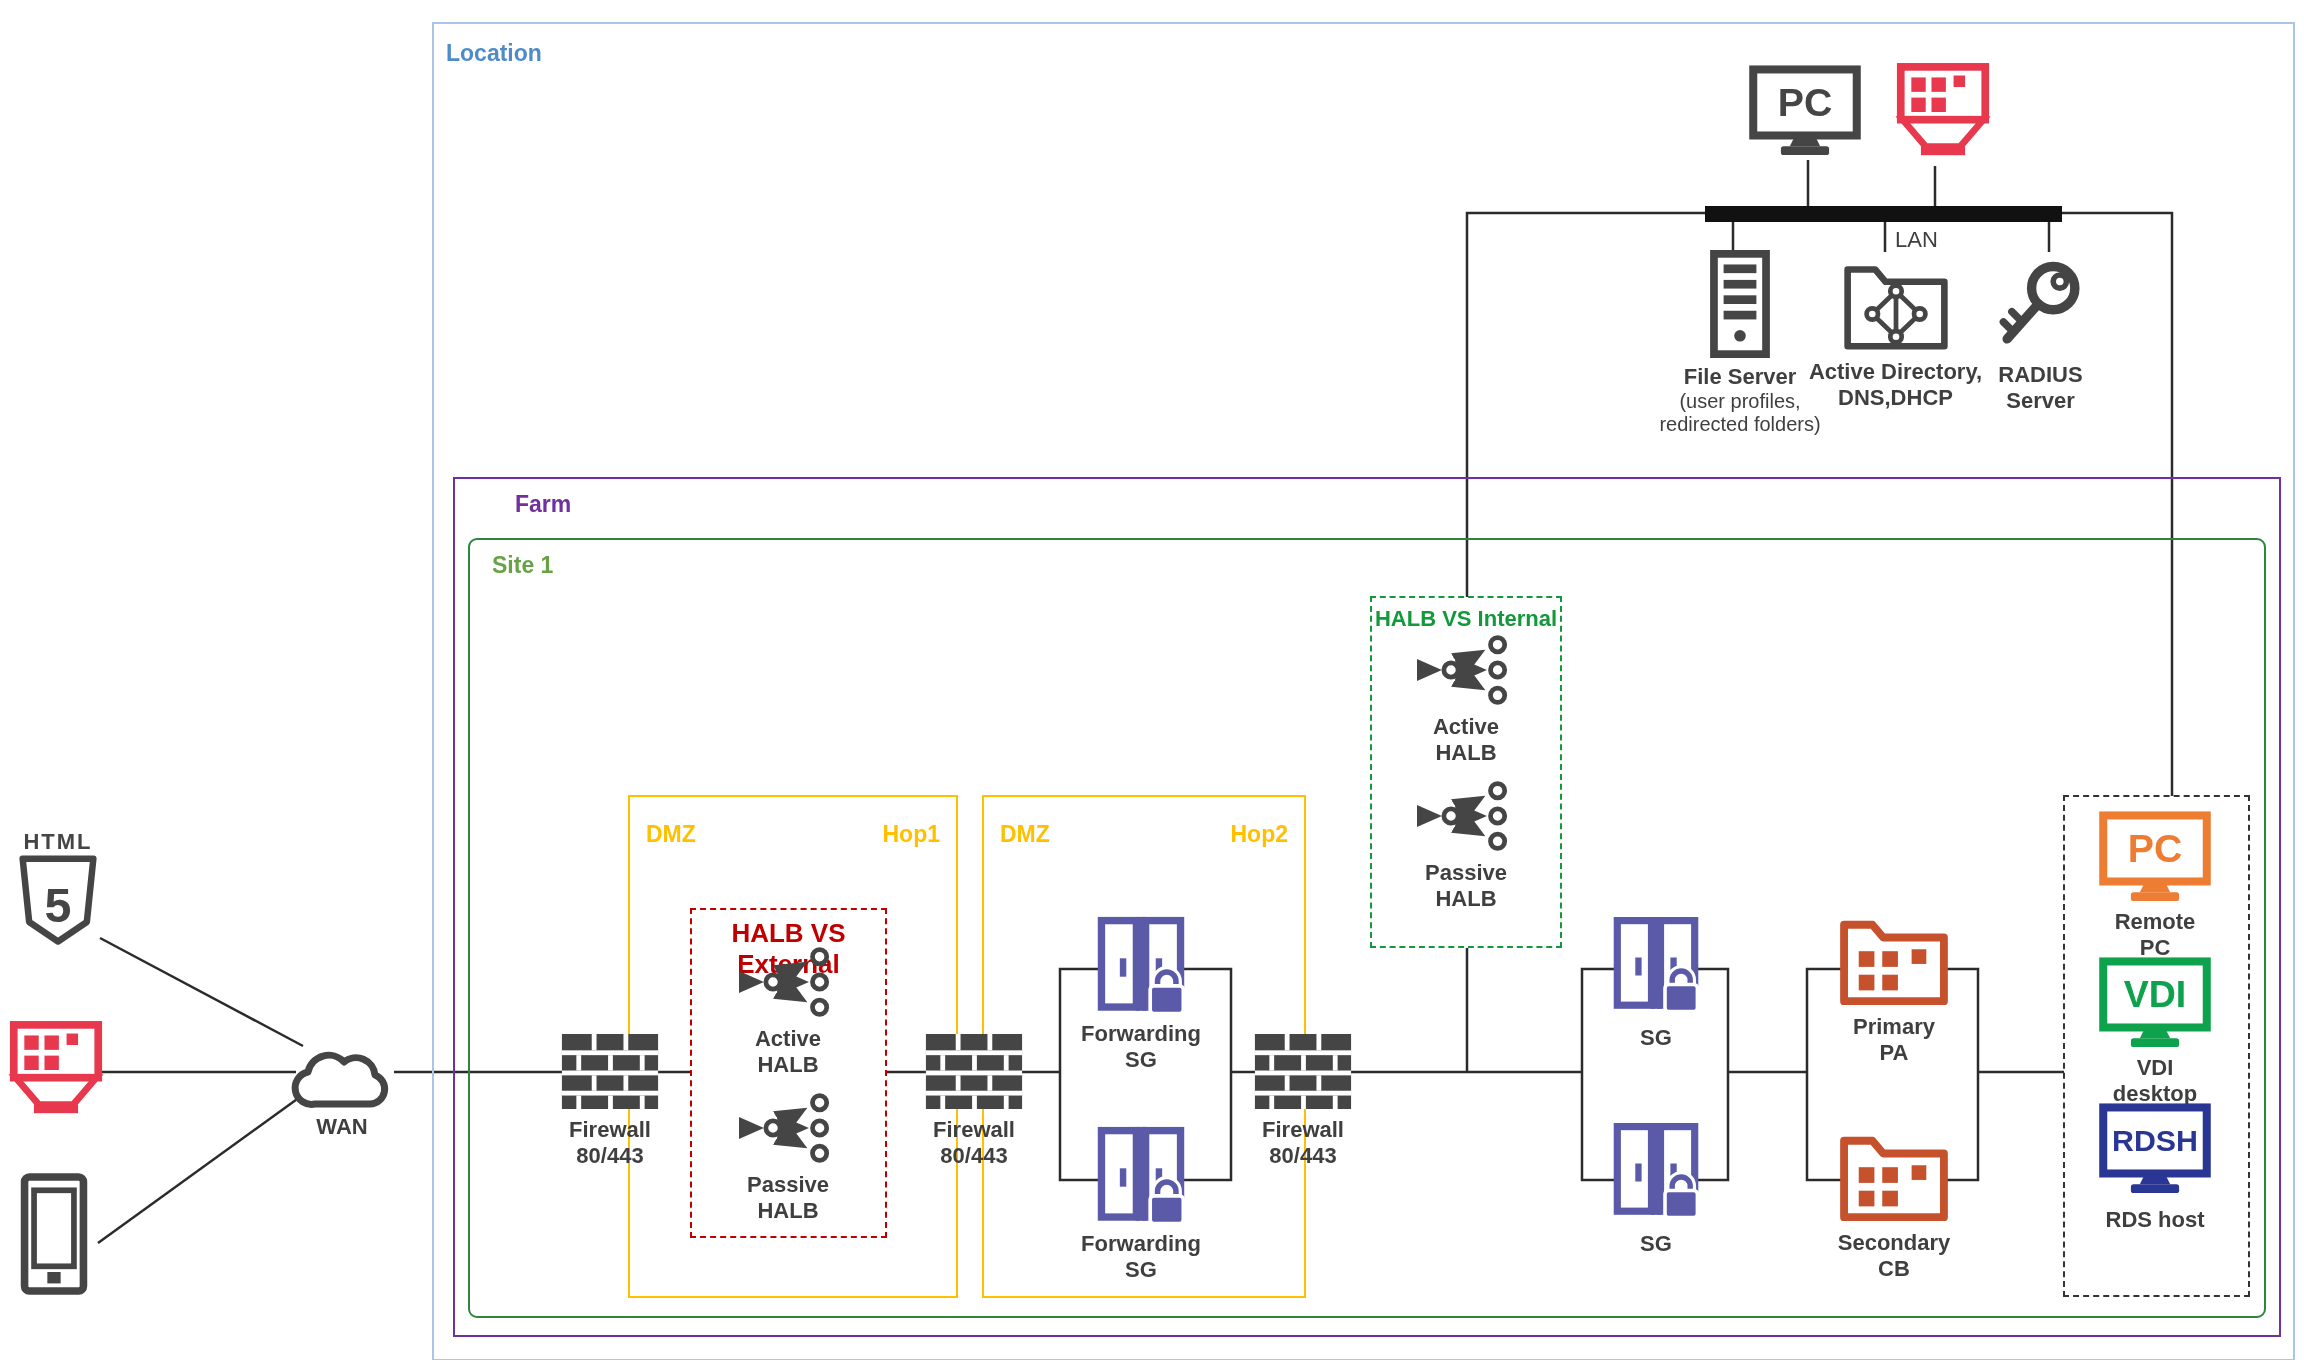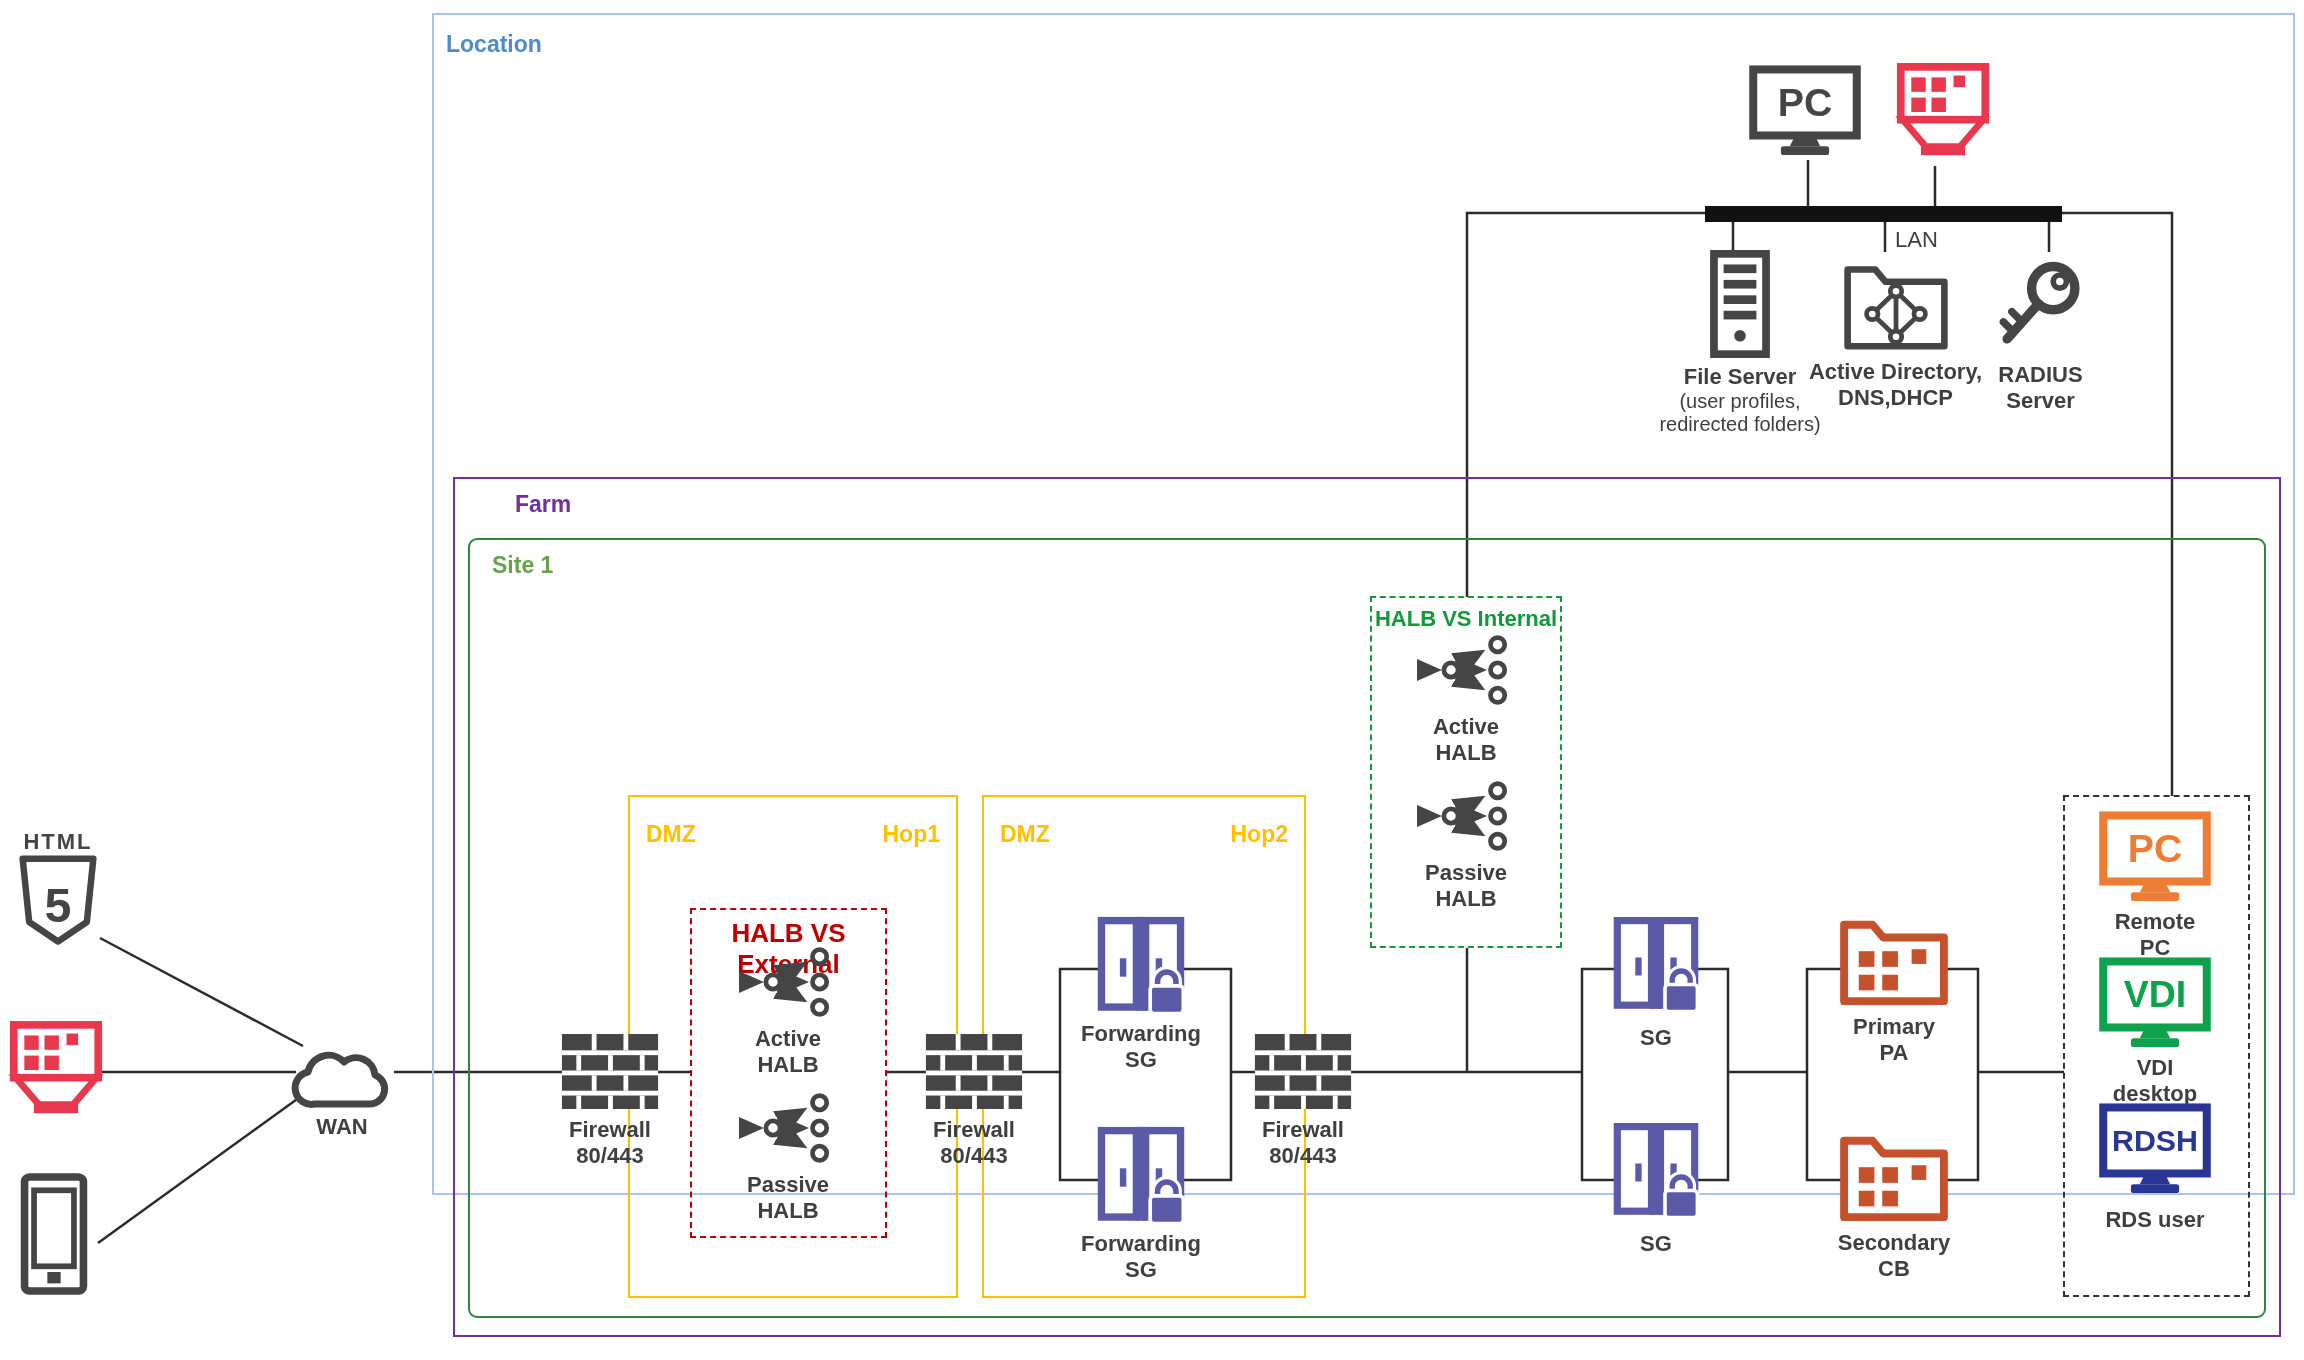--- a/index.html
+++ b/index.html
@@ -170,21 +170,21 @@
     <path d="M2062,213 H2172 V796"></path>
     <path d="M1808,160 V208"></path>
     <path d="M1935,166 V208"></path>
     <path d="M1733,220 V252"></path>
     <path d="M1885,220 V252"></path>
     <path d="M2049,220 V252"></path>
   </g>
   <rect x="1705" y="206" width="357" height="16" fill="#111"></rect>
 </svg>
 
-<div class="zone" id="location-box" style="left:432px;top:13px;width:1863px;height:1182px;">
+<div class="zone" id="location-box" style="left:432px;top:22px;width:1863px;height:1339px;">
   <span class="zone-title">Location</span>
 </div>
 <div class="zone" id="farm-box" style="left:453px;top:477px;width:1828px;height:860px;padding-left:44px;">
   <span class="zone-title">Farm</span>
 </div>
 <div class="zone" id="site-box" style="left:468px;top:538px;width:1798px;height:780px;border-radius:9px;">
   <span class="zone-title">Site 1</span>
 </div>
 <div class="zone dmz-box" id="dmz1-box" style="left:628px;top:795px;width:330px;height:503px;">
   <span class="zone-title">DMZ</span>
@@ -367,14 +367,14 @@
     <text class="mon-text" x="65" y="57" font-size="42">VDI</text>
   </svg>
   <div class="node-label">VDI
 desktop</div>
 </div>
 <div class="node" style="left:2085px;top:1102px;width:140px;">
   <svg class="icon" width="116" height="93" viewBox="0 0 130 104" style="color:var(--rdsh-blue)">
     <use href="#sym-monitor"></use>
     <text class="mon-text" x="65" y="55" font-size="34">RDSH</text>
   </svg>
-  <div class="node-label" style="margin-top:12px;">RDS user</div>
+  <div class="node-label" style="margin-top:12px;">RDS host</div>
 </div>
 
 </body></html>

